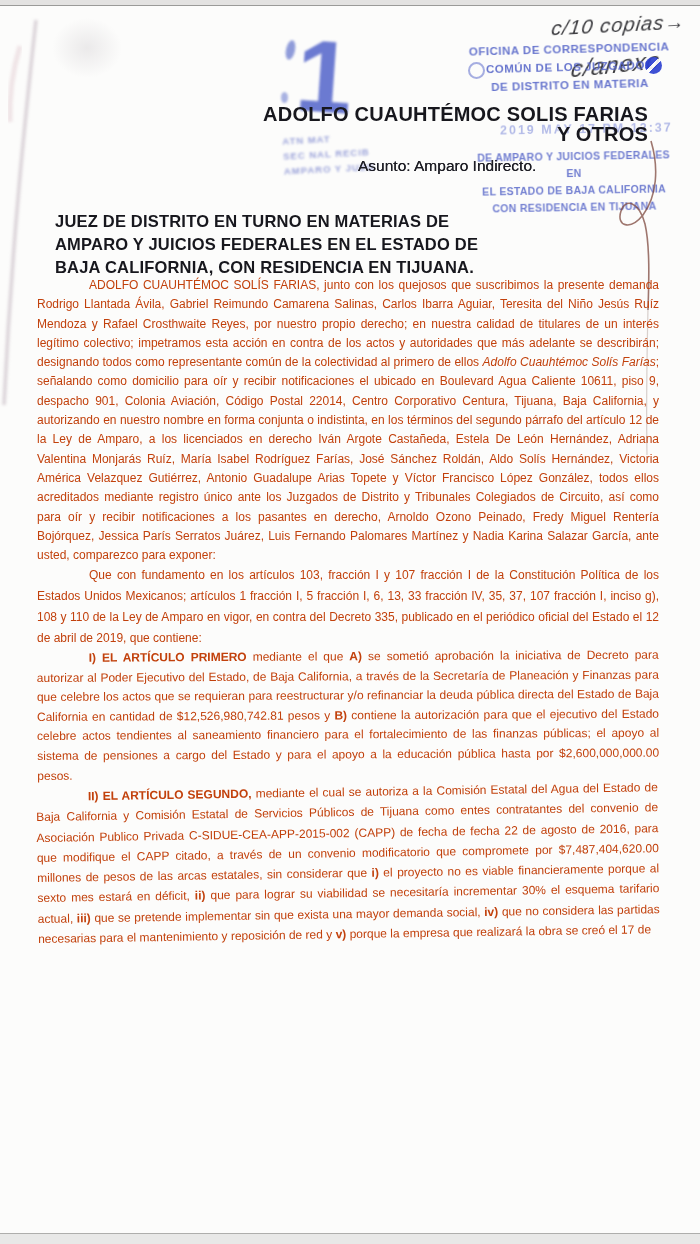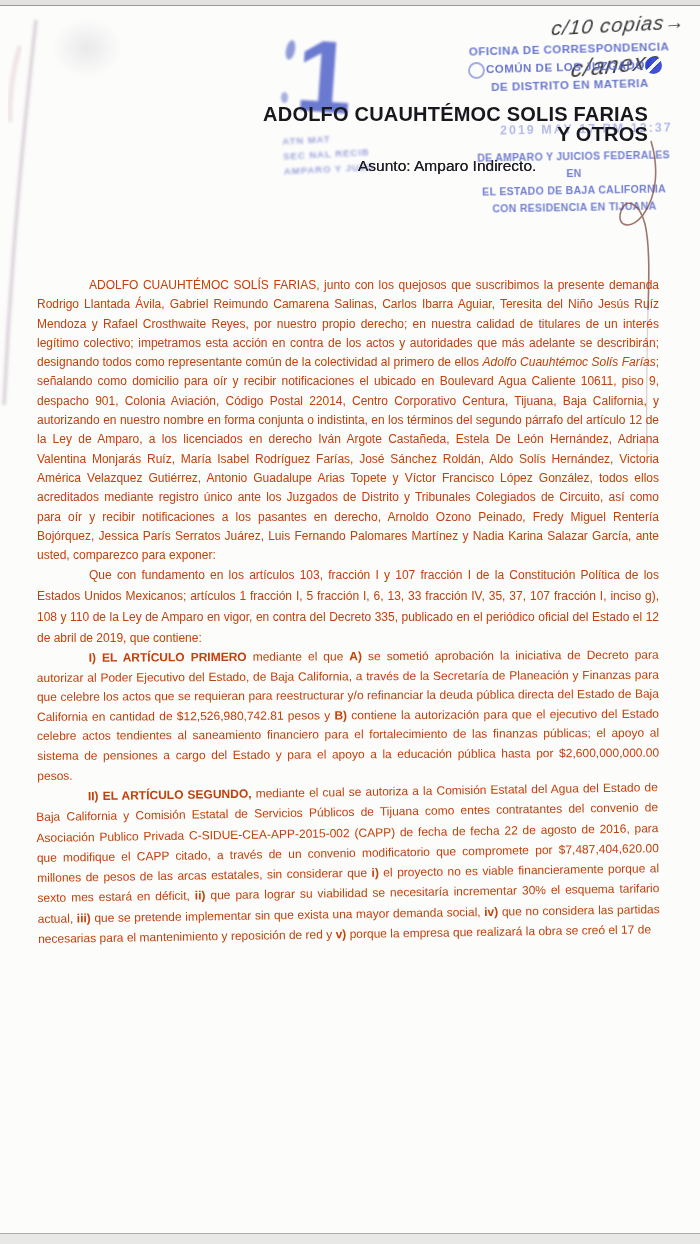--- a/index.html
+++ b/index.html
@@ -85,20 +85,23 @@
 SEC NAL RECIB
 AMPARO Y JUZG</div>
 
   <div class="bigOne">1</div>
   <div class="blob blob1"></div>
   <div class="blob blob2"></div>
 
   <div class="nameBlock">ADOLFO CUAUHTÉMOC SOLIS FARIAS
 Y OTROS</div>
   <div class="subject">Asunto: Amparo Indirecto.</div>
+  <div class="heading">JUEZ DE DISTRITO EN TURNO EN MATERIAS  DE
+AMPARO Y JUICIOS FEDERALES EN EL ESTADO DE
+BAJA CALIFORNIA, CON RESIDENCIA EN TIJUANA.</div>
 
   <svg class="rubric" width="700" height="1244" viewBox="0 0 700 1244">
     <path d="M651,141 C659,168 657,196 643,215 C630,231 616,226 621,211 C625,198 639,201 645,224 C650,246 649,280 648,310" stroke="#7a4238" stroke-width="1.6" fill="none" opacity=".72"></path>
     <path d="M648,308 C647,352 646,398 647,455" stroke="#b3a39e" stroke-width="1.2" fill="none" opacity=".5"></path>
   </svg>
 
   <div class="bodyText">
     <p class="p1"><span>ADOLFO CUAUHTÉMOC SOLÍS FARIAS, junto con los quejosos que suscribimos la presente demanda Rodrigo Llantada Ávila, Gabriel Reimundo Camarena Salinas, Carlos Ibarra Aguiar, Teresita del Niño Jesús Ruíz Mendoza y Rafael Crosthwaite Reyes, por nuestro propio derecho; en nuestra calidad de titulares de un interés legítimo colectivo; impetramos esta acción en contra de los actos y autoridades que más adelante se describirán; designando todos como representante común de la colectividad al primero de ellos </span><span style="font-style: italic;">Adolfo Cuauhtémoc Solís Farías</span><span>; señalando como domicilio para oír y recibir notificaciones el ubicado en Boulevard Agua Caliente 10611, piso 9, despacho 901, Colonia Aviación, Código Postal 22014, Centro Corporativo Centura, Tijuana, Baja California, y autorizando en nuestro nombre en forma conjunta o indistinta, en los términos del segundo párrafo del artículo 12 de la Ley de Amparo, a los licenciados en derecho Iván Argote Castañeda, Estela De León Hernández, Adriana Valentina Monjarás Ruíz, María Isabel Rodríguez Farías,  José Sánchez Roldán, Aldo Solís Hernández, Victoria América Velazquez Gutiérrez, Antonio Guadalupe Arias Topete y Víctor Francisco López González, todos ellos acreditados mediante registro único ante los Juzgados de Distrito y Tribunales Colegiados de Circuito, así como para oír y recibir notificaciones a los pasantes en derecho, Arnoldo Ozono Peinado, Fredy Miguel Rentería Bojórquez, Jessica París Serratos Juárez, Luis Fernando Palomares Martínez y Nadia Karina Salazar García, ante usted, comparezco para exponer:</span></p>
     <p class="p2"><span>Que con fundamento en los artículos 103, fracción I y 107 fracción I de la Constitución Política de los Estados Unidos Mexicanos; artículos 1 fracción I, 5 fracción I, 6, 13, 33 fracción IV, 35, 37, 107 fracción I, inciso g), 108 y 110 de la Ley de Amparo en vigor, en contra del Decreto 335, publicado en el periódico oficial del Estado el 12 de abril de 2019, que contiene:</span></p>
     <p class="p3"><span style="font-weight: bold;">I) EL ARTÍCULO PRIMERO</span><span> mediante el que </span><span style="font-weight: bold;">A)</span><span> se sometió aprobación la iniciativa de Decreto para autorizar al Poder Ejecutivo del Estado, de Baja California, a través de la Secretaría de Planeación y Finanzas para que celebre los actos que se requieran para reestructurar y/o refinanciar la deuda pública directa del Estado de Baja California en cantidad de $12,526,980,742.81 pesos y </span><span style="font-weight: bold;">B)</span><span> contiene la autorización para que el ejecutivo del Estado celebre actos tendientes al saneamiento financiero para el fortalecimiento de las finanzas públicas; el apoyo al sistema de pensiones a cargo del Estado y para el apoyo a la educación pública hasta por $2,600,000,000.00 pesos.</span></p>

